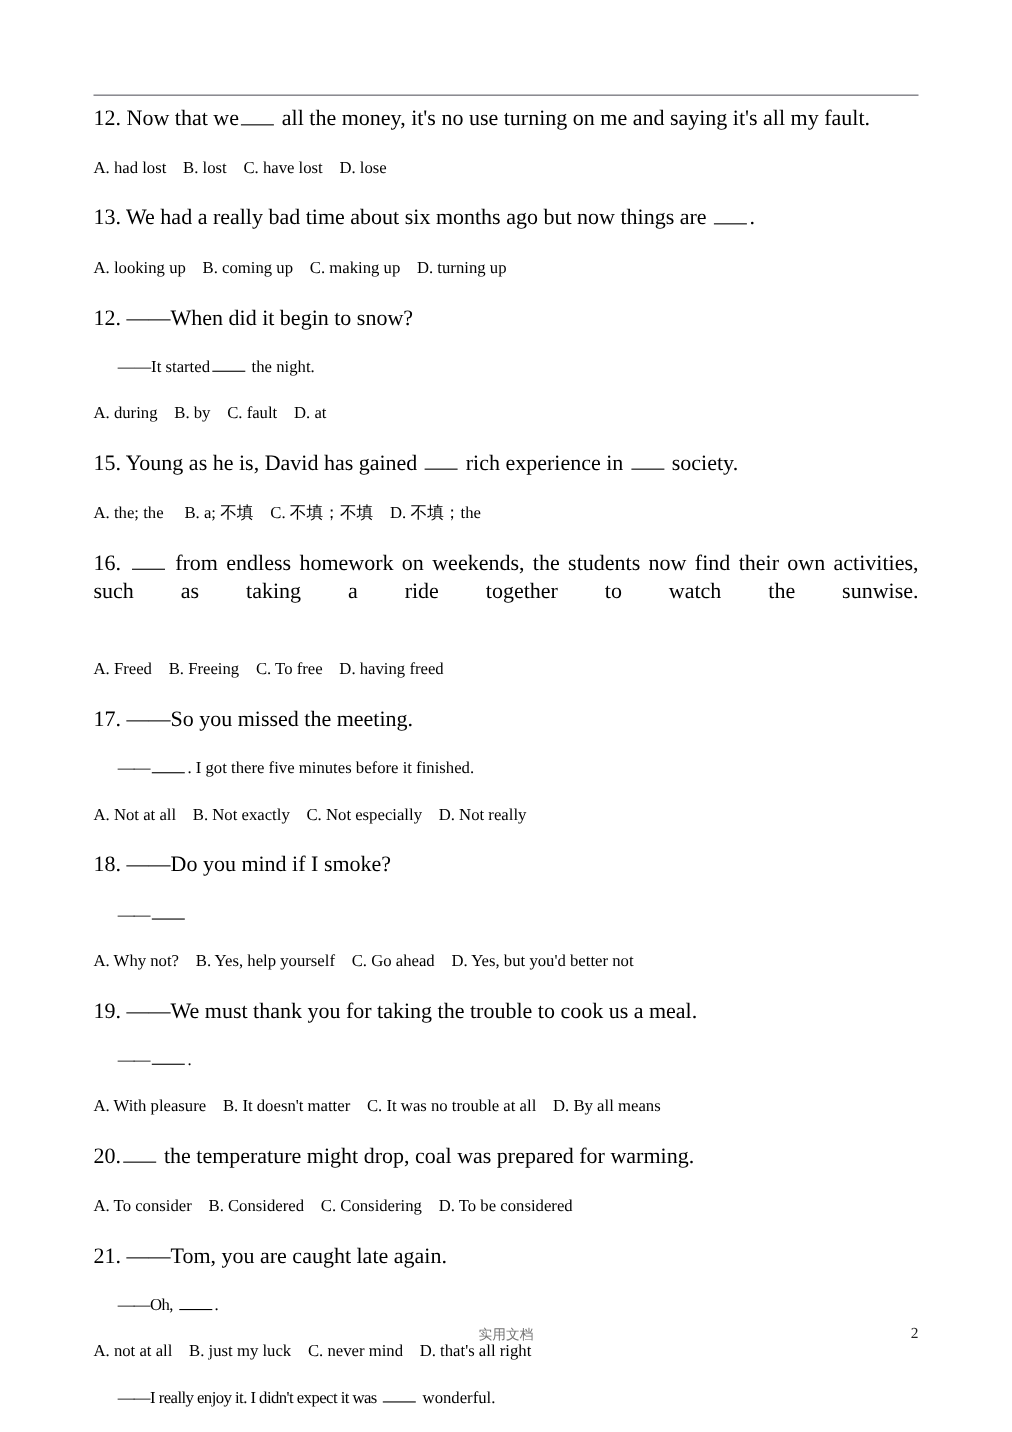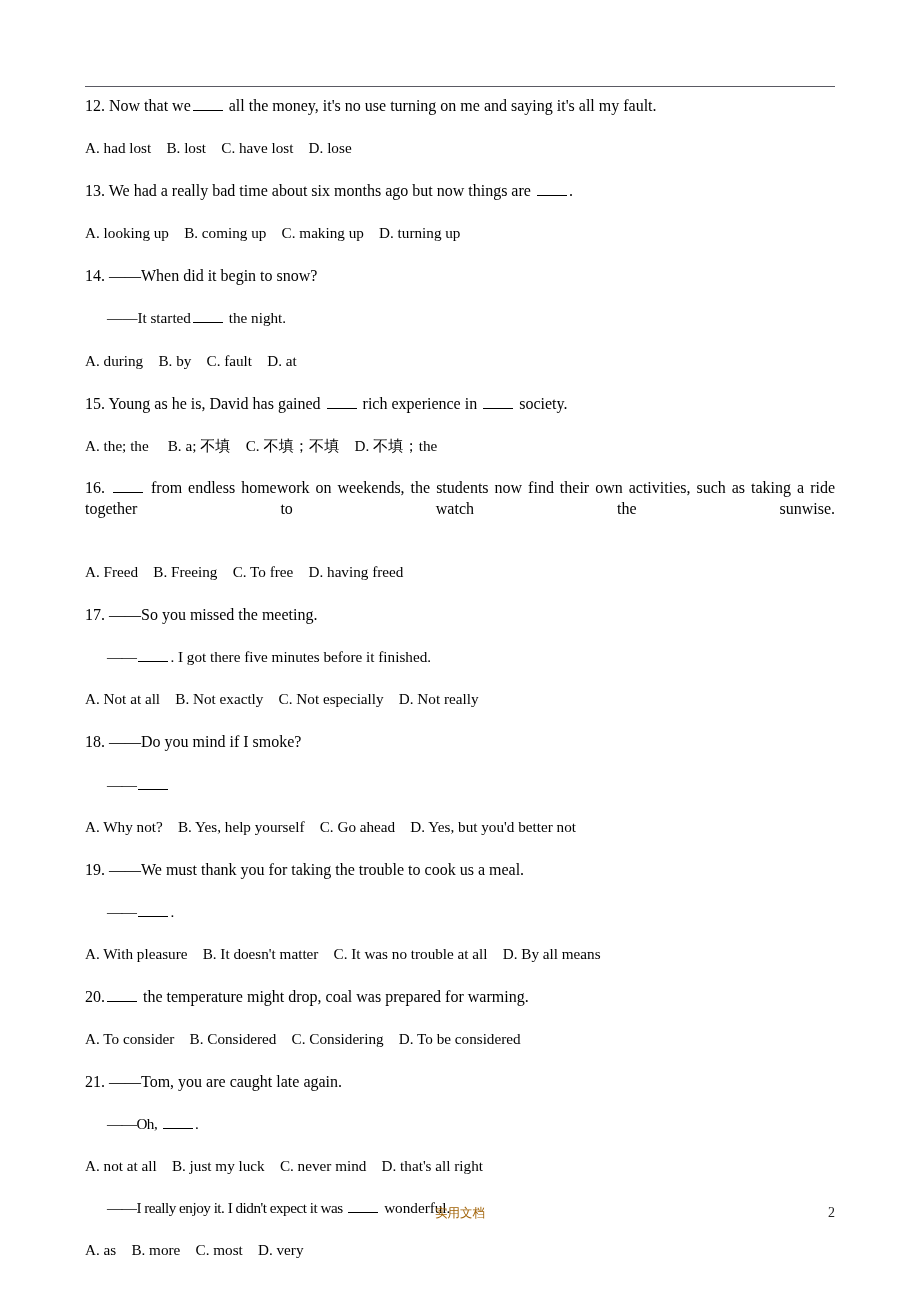--- a/index.html
+++ b/index.html
@@ -22,21 +22,21 @@
     top: 86px;
     width: 750px;
   }
   .top-rule {
     border: 0;
     border-top: 1.6px solid #5a5a63;
     margin: 0 0 8px 0;
     width: 750px;
   }
   .q-line {
-    font-size: 16px;
+    font-size: 20px;
     line-height: 1.32;
     margin: 0 0 22px 0;
     text-align: left;
   }
   .q-line.justified {
     text-align: justify;
     text-justify: inter-word;
     margin-bottom: 22px;
     line-height: 1.30;
   }
@@ -74,21 +74,21 @@
     width: 750px;
     height: 20px;
   }
   .footer-center {
     position: absolute;
     left: 0;
     right: 0;
     text-align: center;
     font-family: "DejaVu Sans", sans-serif;
     font-size: 12.5px;
-    color: #a16207;
+    color: #737373;
   }
   .footer-page {
     position: absolute;
     right: 0;
     top: 0;
     font-size: 14px;
     color: #222;
   }
 </style>
 </head>
@@ -99,21 +99,21 @@
   <div class="content">
 
     <hr class="top-rule">
 
     <p class="q-line"><span>12. Now that we</span><span class="blank"></span> <span>all the money, it's no use turning on me and saying it's all my fault.</span></p>
     <p class="opt-line">A. had lost    B. lost    C. have lost    D. lose</p>
 
     <p class="q-line"><span>13. We had a really bad time about six months ago but now things are</span> <span class="blank"></span><span>.</span></p>
     <p class="opt-line">A. looking up    B. coming up    C. making up    D. turning up</p>
 
-    <p class="q-line">14. ——When did it begin to snow?</p>
+    <p class="q-line">12. ——When did it begin to snow?</p>
     <p class="reply-line"><span>——It started</span><span class="blank"></span> <span>the night.</span></p>
     <p class="opt-line">A. during    B. by    C. fault    D. at</p>
 
     <p class="q-line"><span>15. Young as he is, David has gained</span> <span class="blank"></span> <span>rich experience in</span> <span class="blank"></span> <span>society.</span></p>
     <p class="opt-line">A. the; the     B. a; 不填    C. 不填；不填    D. 不填；the</p>
 
     <p class="q-line justified"><span>16.</span> <span class="blank"></span> <span>from endless homework on weekends, the students now find their own activities, such as taking a ride together to watch the sunwise.</span></p>
     <p class="opt-line">A. Freed    B. Freeing    C. To free    D. having freed</p>
 
     <p class="q-line">17. ——So you missed the meeting.</p>

